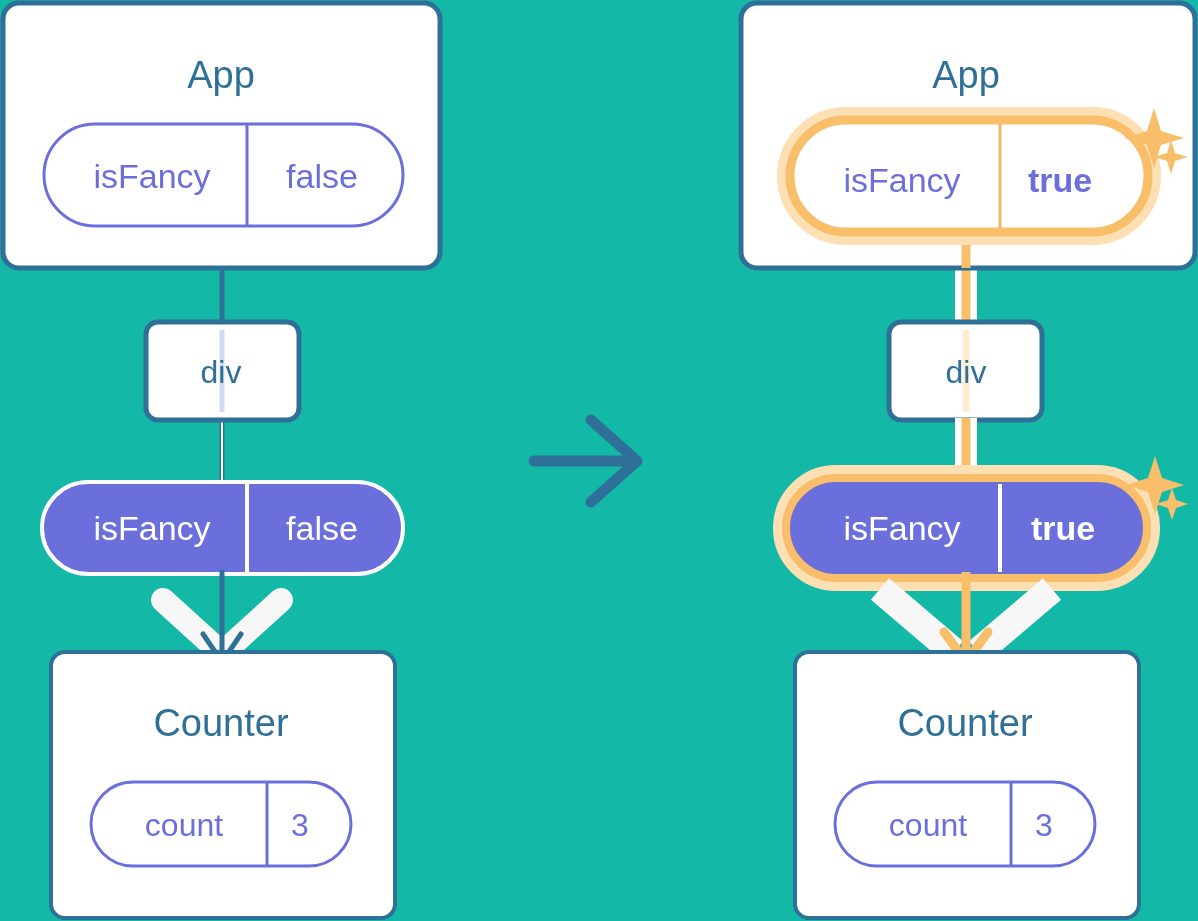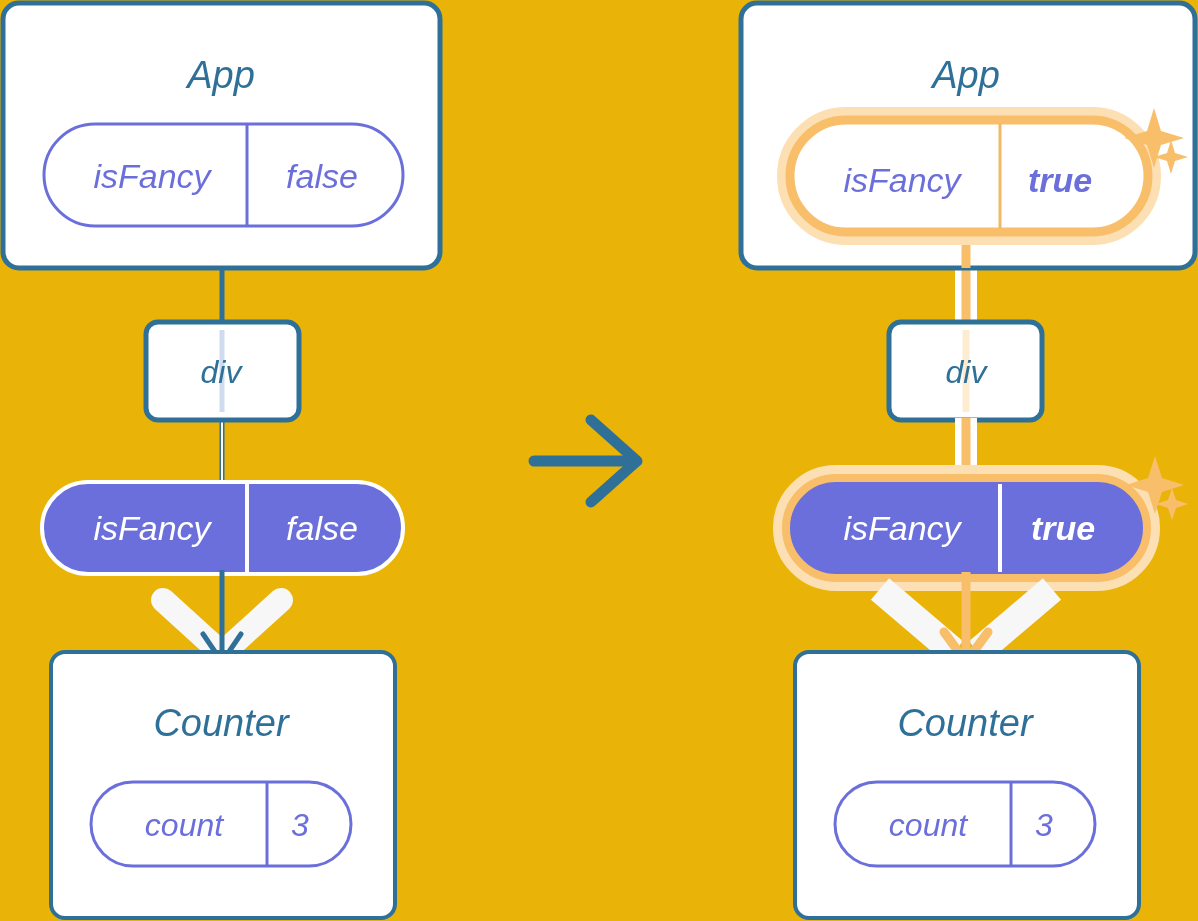--- a/index.html
+++ b/index.html
@@ -10,22 +10,21 @@
   body {
     width: 1198px;
     height: 921px;
     overflow: hidden;
     font-family: "Liberation Sans", sans-serif;
   }
   #stage {
     position: relative;
     width: 1198px;
     height: 921px;
-    background: #eab308;
-    font-style: italic;
+    background: #14b8a6;
   }
   svg.diagram {
     position: absolute;
     left: 0;
     top: 0;
     width: 1198px;
     height: 921px;
     display: block;
   }
   .txt-app {

